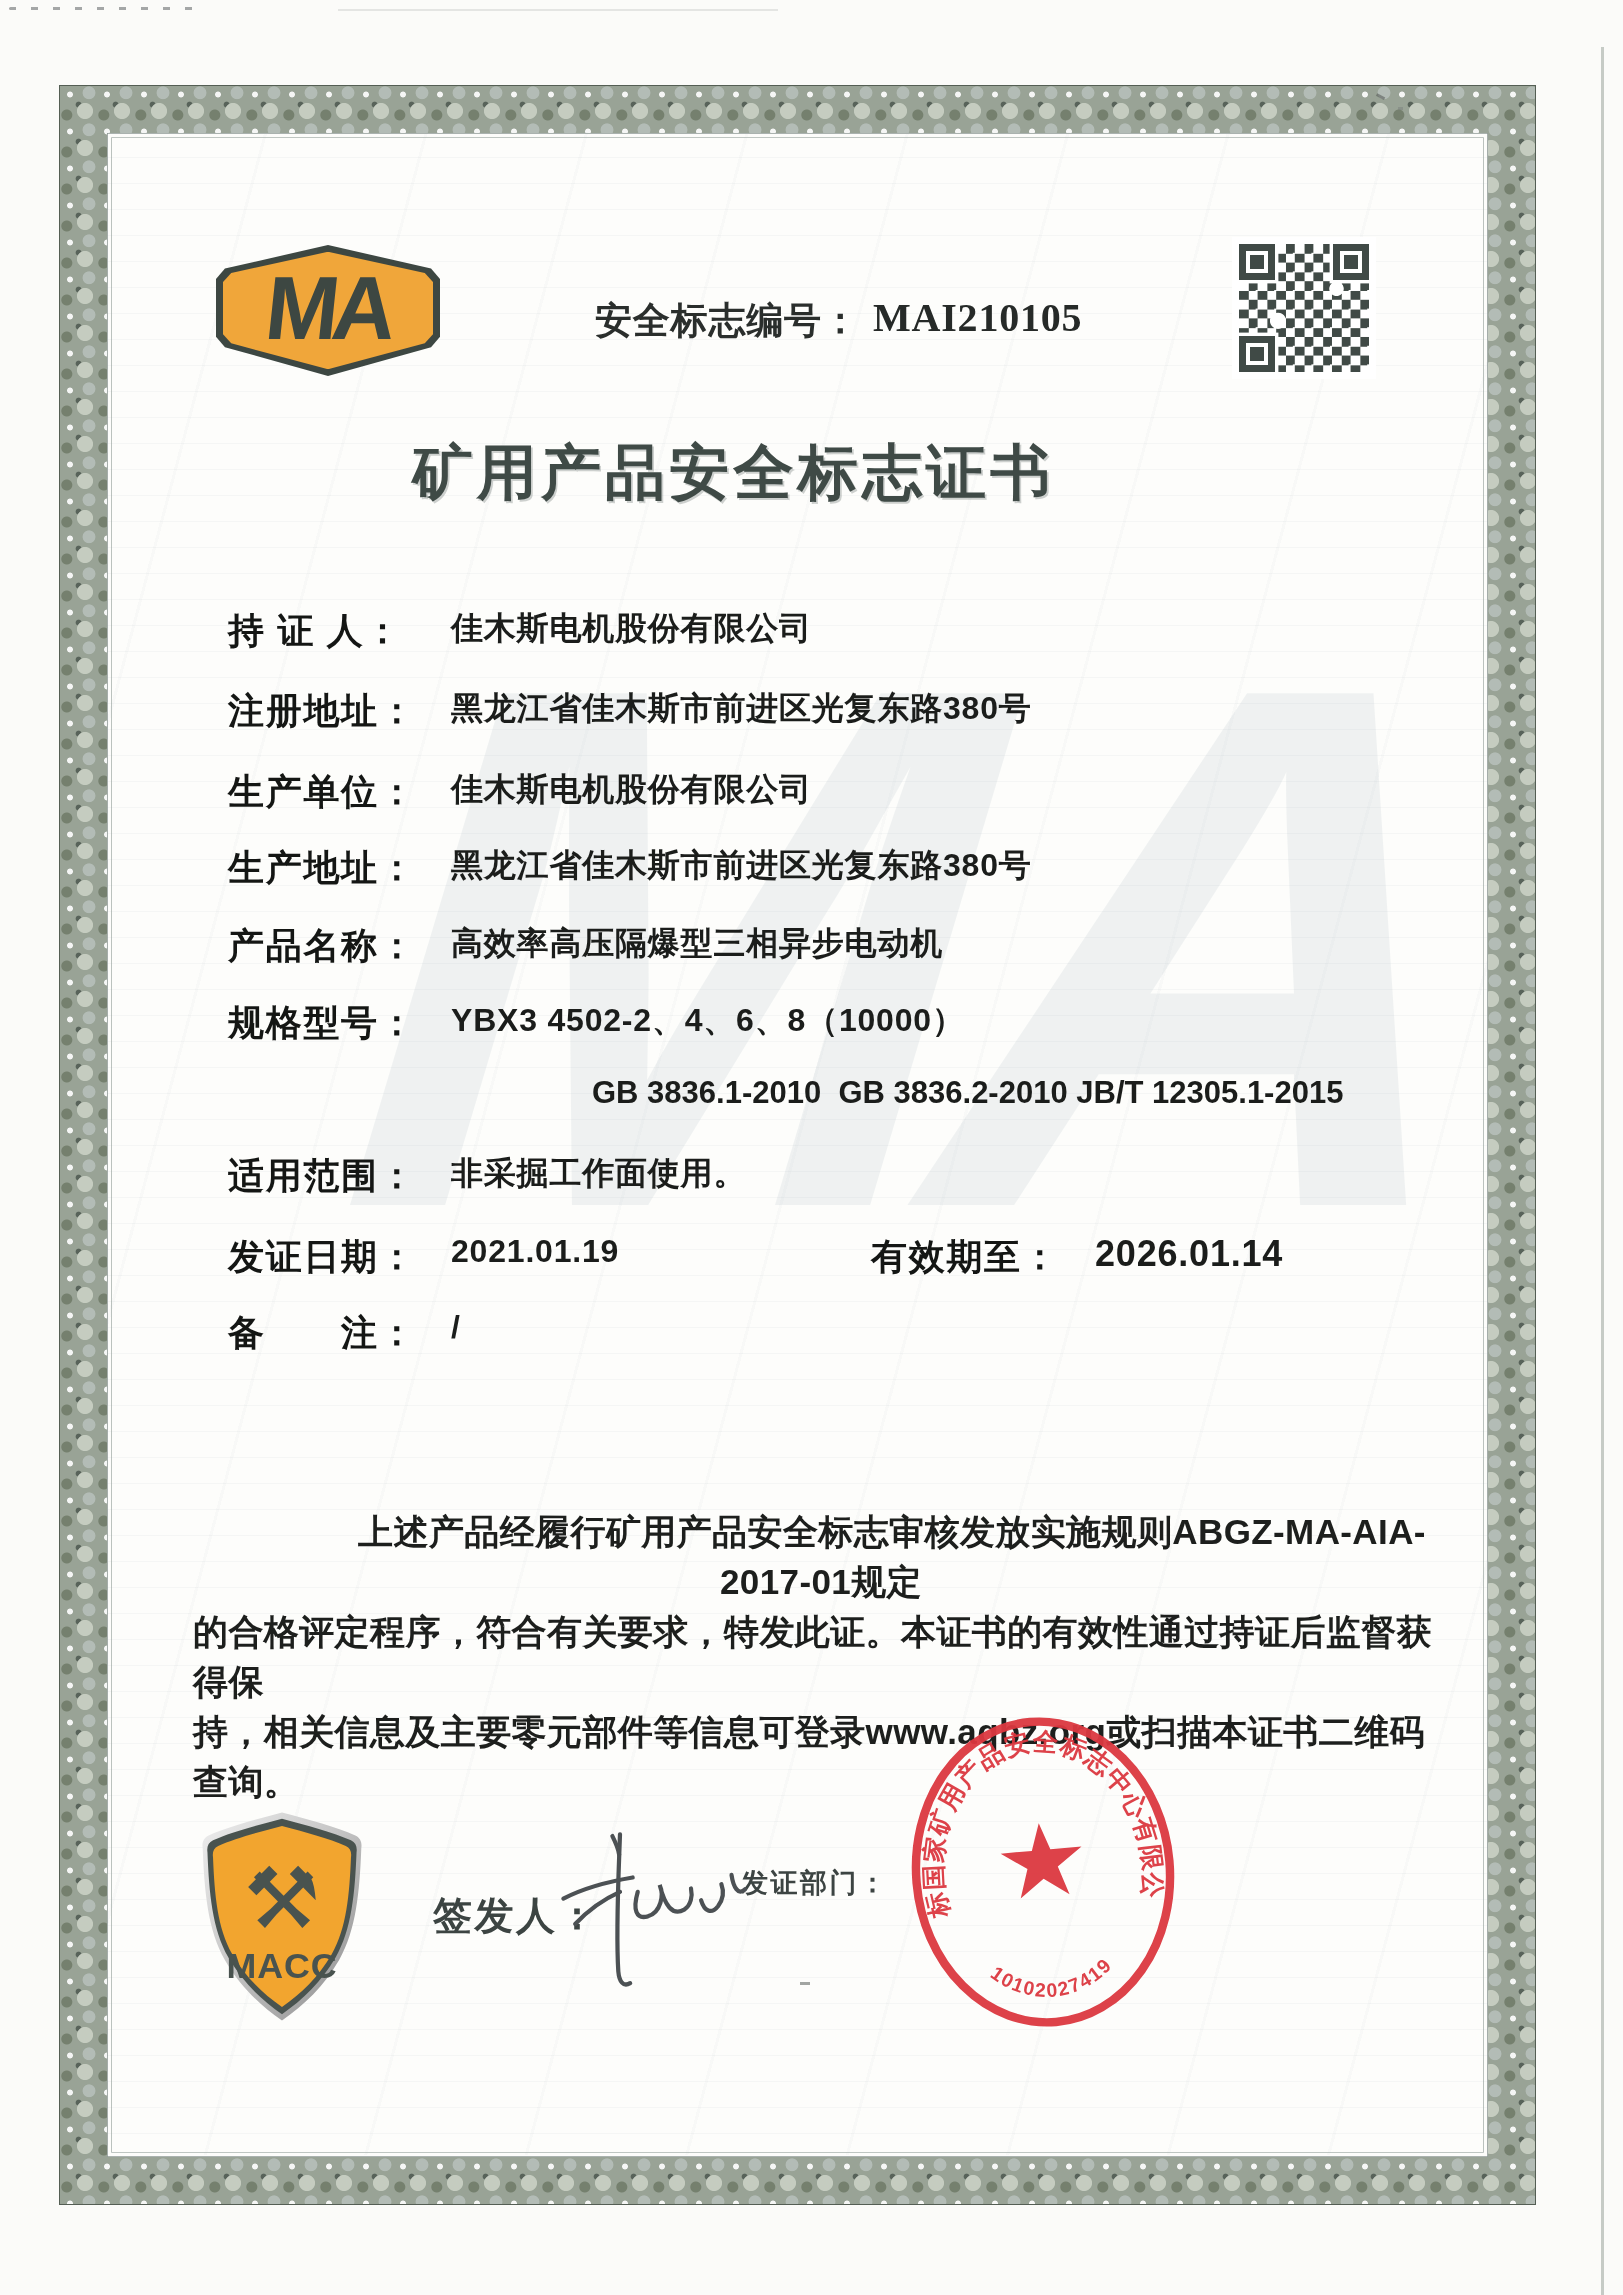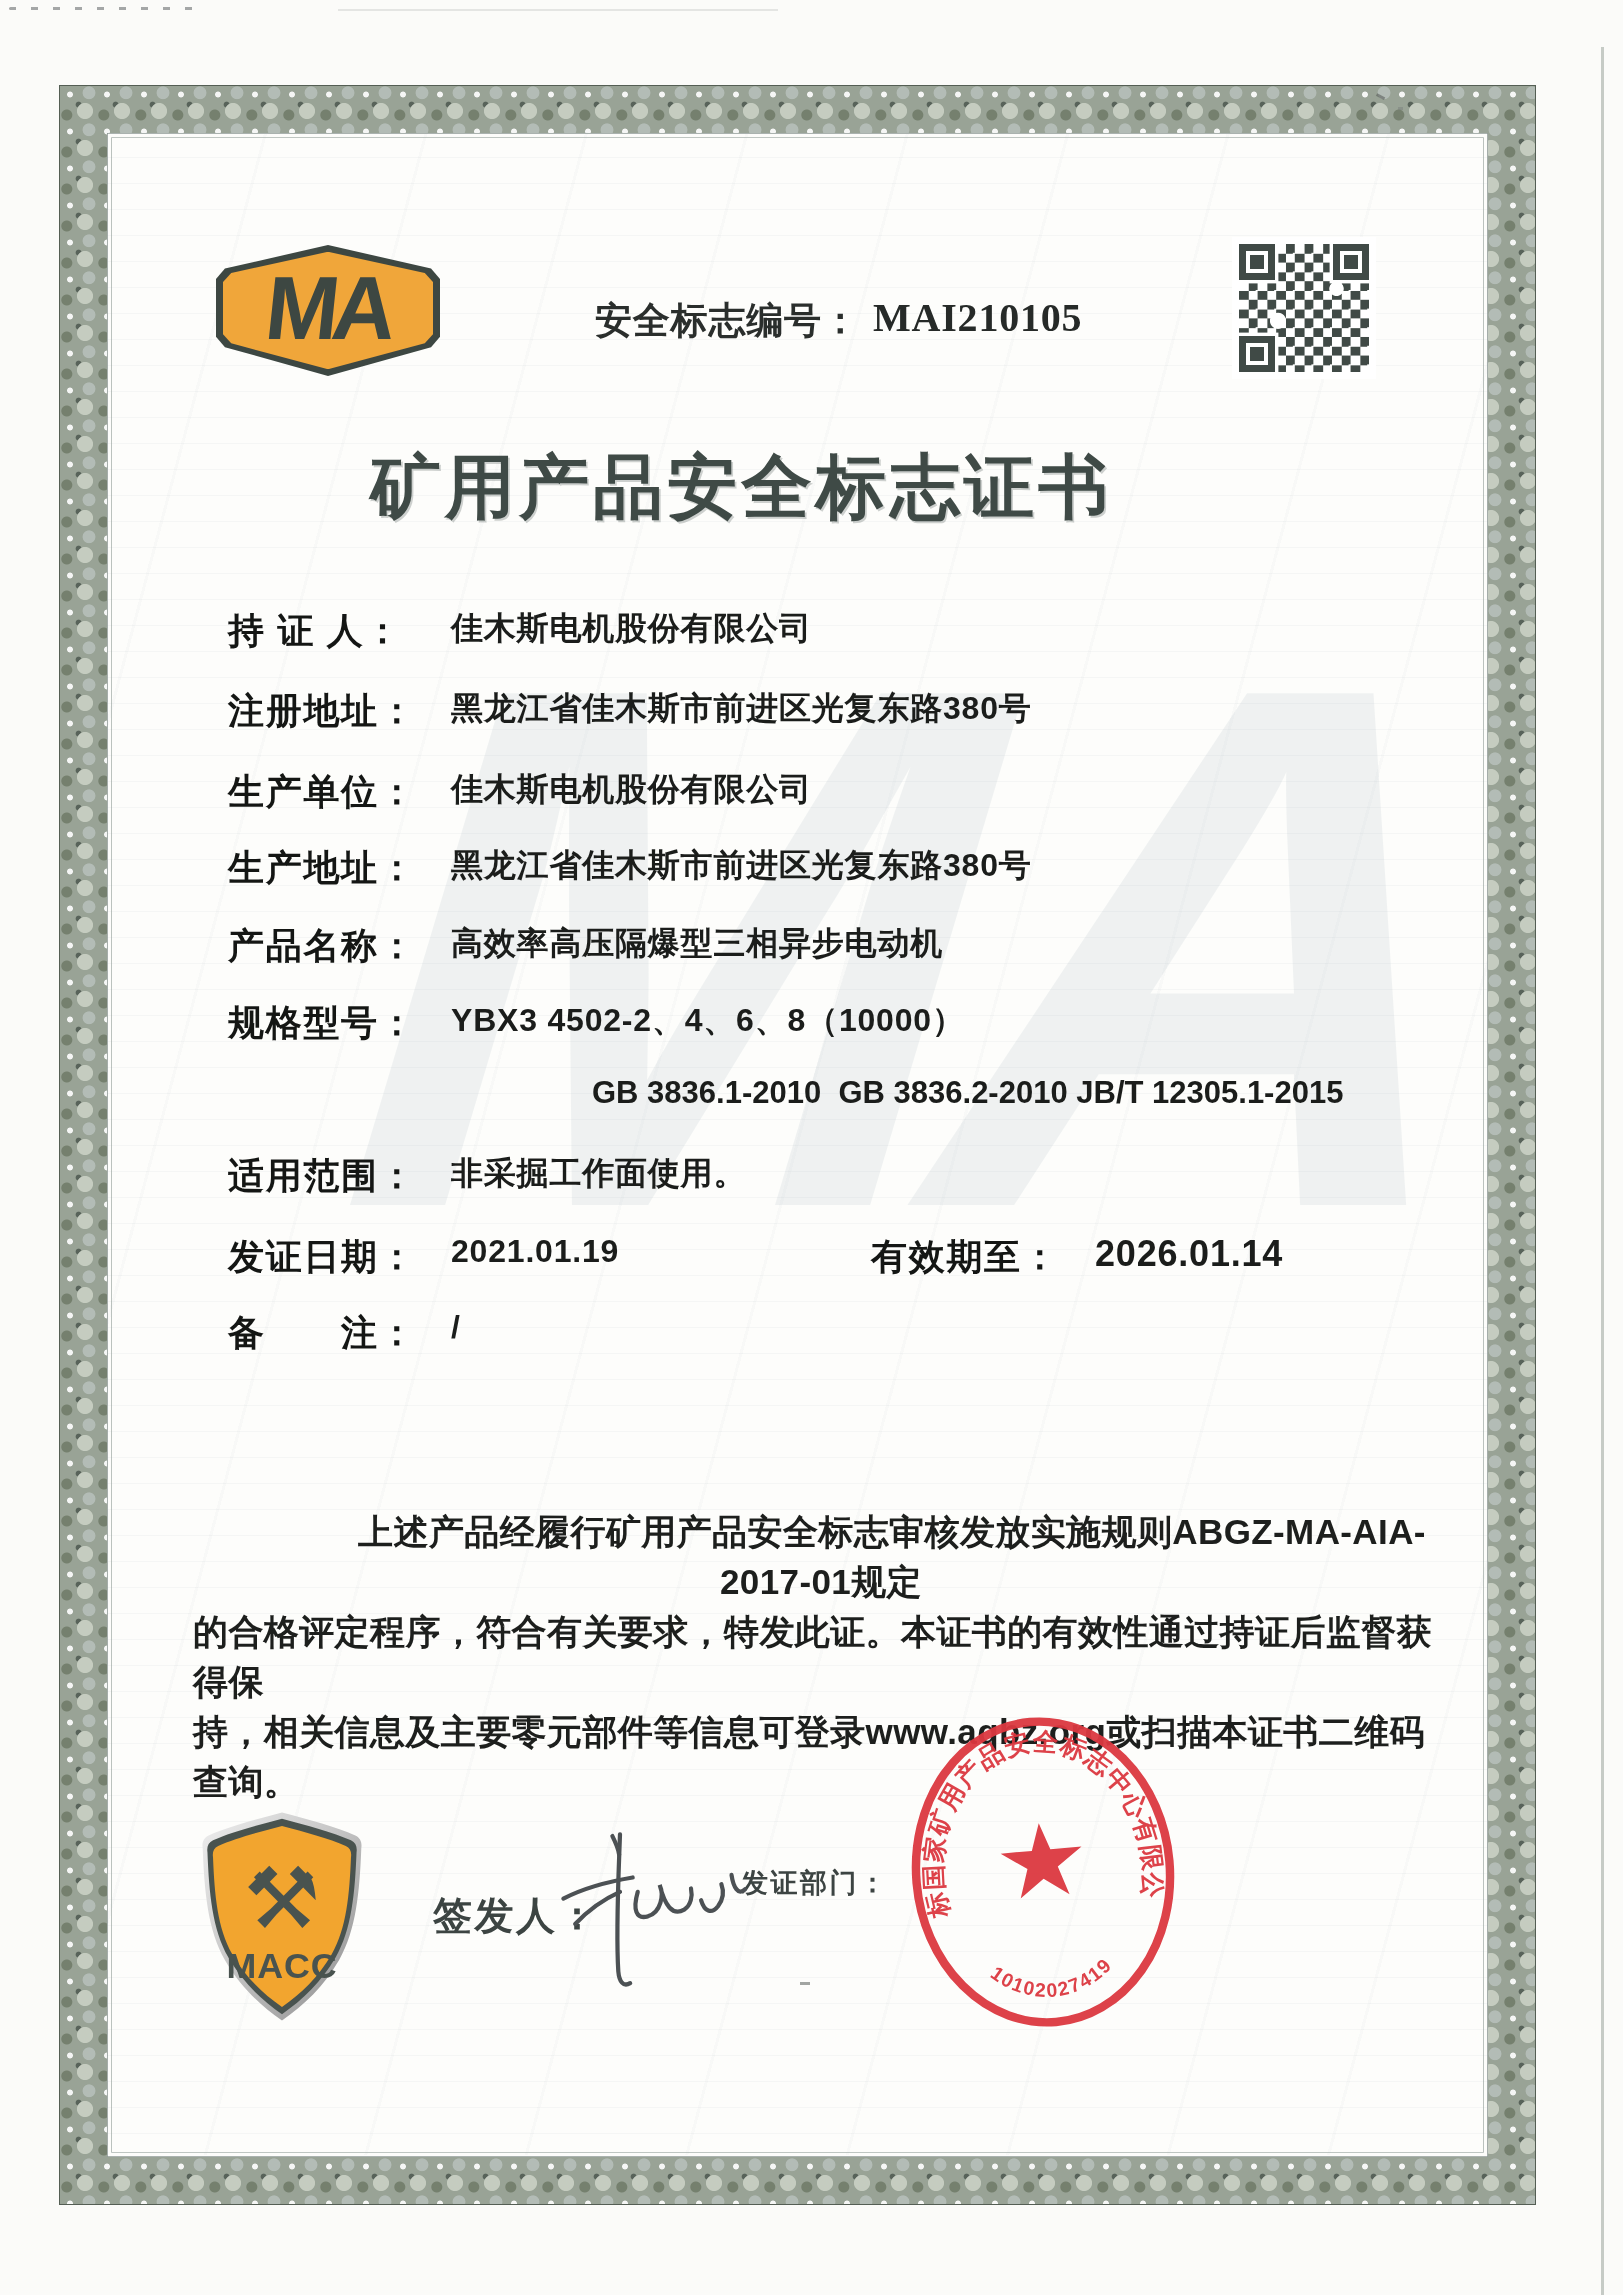--- a/index.html
+++ b/index.html
@@ -39,22 +39,22 @@
   .qr-pattern{position:absolute;inset:6.8px;
          background:
           radial-gradient(circle at 30% 60%, #fff 7.6px, transparent 8.5px),
           radial-gradient(circle at 75% 35%, #fff 6.8px, transparent 7.6px),
           conic-gradient(#404a46 25%, transparent 0 50%, #404a46 0 75%, transparent 0);
          background-size:100% 100%,100% 100%,18.6px 18.6px;}
   .qr .f{position:absolute;width:36px;height:36px;border:7.6px solid #404a46;background:#fff;box-sizing:border-box;box-shadow:0 0 0 3.4px #fff;}
   .qr .f::after{content:"";position:absolute;inset:4.2px;background:#404a46;}
   .f.tl{left:6.8px;top:6.8px;} .f.tr{right:6.8px;top:6.8px;} .f.bl{left:6.8px;bottom:6.8px;}
   
-  .title{position:absolute;left:0;top:433px;width:1467px;margin:8px;z-index:3;text-align:center;
-         font-size:70px;font-weight:900;color:#3f4a46;letter-spacing:4.2px;
+  .title{position:absolute;left:0;top:433px;width:1467px;margin:0;z-index:3;text-align:center;
+         font-size:60px;font-weight:900;color:#3f4a46;letter-spacing:4.2px;
          text-shadow:1.7px 1.7px 0 rgba(63,74,70,.25);}
   
   .row{position:absolute;left:0;width:1510px;z-index:3;height:42px;}
   .lab{position:absolute;left:228px;font-size:36px;font-weight:800;color:#141614;letter-spacing:1.7px;white-space:pre;}
   .val{position:absolute;left:451px;font-size:32px;font-weight:700;color:#1b1d1b;letter-spacing:0.8px;white-space:pre;}
   .row.tight .lab{letter-spacing:0;}
   .row.tight .val{left:592px;font-size:31px;letter-spacing:0;}
   .lab2{position:absolute;left:871px;font-size:36px;font-weight:800;color:#141614;letter-spacing:1.7px;white-space:pre;}
   .val2{position:absolute;left:1095px;font-size:36px;font-weight:700;color:#1b1d1b;letter-spacing:0.8px;white-space:pre;}
   

